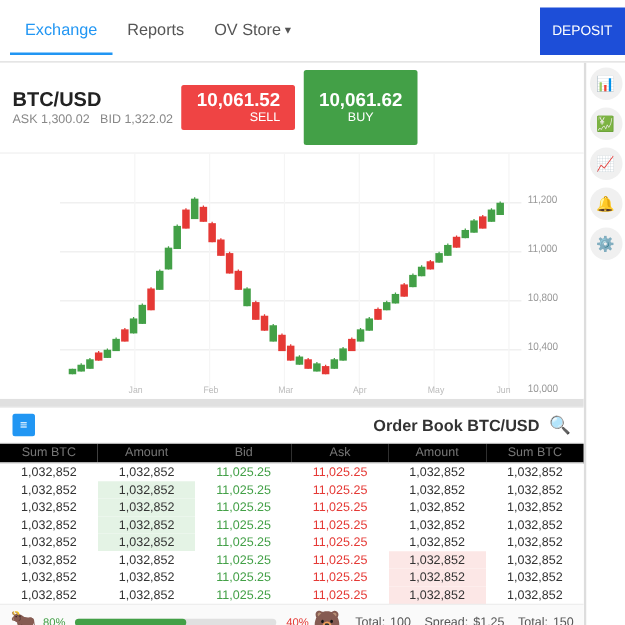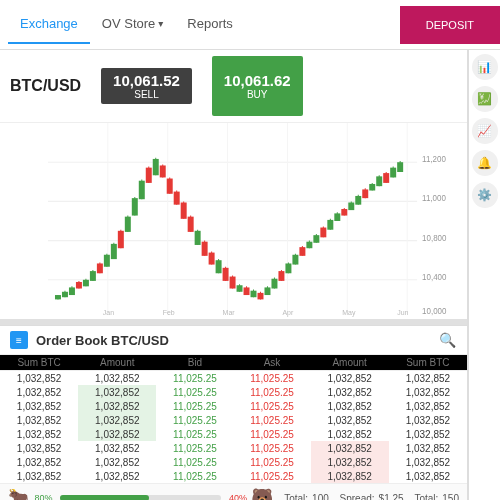--- a/index.html
+++ b/index.html
@@ -25,24 +25,24 @@
       cursor: pointer;
       border-bottom: 2px solid transparent;
     }
     .nav-tab.active {
       border-bottom: 2px solid #2196F3;
       color: #2196F3;
     }
     .nav-deposit-btn {
       position: absolute;
       right: 0;
-      background: #be185d;
+      background: #1d4ed8;
       color: #fff;
       font-size: 11px;
-      padding: 6px 26px;
+      padding: 6px 10px;
       border: none;
       cursor: pointer;
       height: 38px;
     }
     .chevron { font-size: 10px; margin-left: 3px; }
 
     
     .main-container {
       display: flex;
       height: calc(500px - 38px);
@@ -59,37 +59,37 @@
       overflow: hidden;
     }
 
     
     .chart-header {
       display: flex;
       align-items: center;
       padding: 6px 10px;
       background: #fff;
       border-bottom: 1px solid #eee;
-      gap: 20px;
+      gap: 7px;
     }
     .pair-title {
       font-size: 16px;
       font-weight: bold;
       color: #222;
       flex: 1;
     }
     .pair-subtitle {
       font-size: 10px;
       color: #888;
     }
     .sell-box {
-      background: #404040;
+      background: #ef4444;
       color: #fff;
       padding: 4px 12px;
-      text-align: center;
+      text-align: right;
       border-radius: 2px;
     }
     .buy-box {
       background: #43a047;
       color: #fff;
       padding: 16px 12px;
       text-align: center;
       border-radius: 2px;
     }
     .price-val {
@@ -140,20 +140,21 @@
       align-items: center;
       justify-content: center;
       color: #fff;
       font-size: 10px;
     }
     .orderbook-title {
       font-size: 13px;
       font-weight: bold;
       color: #333;
       flex: 1;
+      text-align: right;
     }
     .search-icon-ob {
       font-size: 14px;
       color: #888;
       cursor: pointer;
     }
 
     
     .ob-table {
       width: 100%;
@@ -250,36 +251,41 @@
     }
   </style>
 </head>
 <body>
 
 <div class="navbar">
   <div class="nav-tab active">
     <span>Exchange</span>
   </div>
   <div class="nav-tab">
+    <span>Reports</span>
+  </div>
+  <div class="nav-tab">
     <span>OV Store</span>
     <span class="chevron">▾</span>
   </div>
-  <div class="nav-tab">
-    <span>Reports</span>
-  </div>
   <button class="nav-deposit-btn">DEPOSIT</button>
 </div>
 
 <div class="main-container">
 
   <div class="chart-panel">
 
     <div class="chart-header">
       <div>
         <div class="pair-title">BTC/USD</div>
+        <div class="pair-subtitle">
+          <span>ASK 1,300.02</span>
+          &nbsp;
+          <span>BID 1,322.02</span>
+        </div>
       </div>
       <div class="sell-box">
         <div class="price-val">10,061.52</div>
         <div class="price-label">SELL</div>
       </div>
       <div class="buy-box">
         <div class="price-val">10,061.62</div>
         <div class="price-label">BUY</div>
       </div>
     </div>

